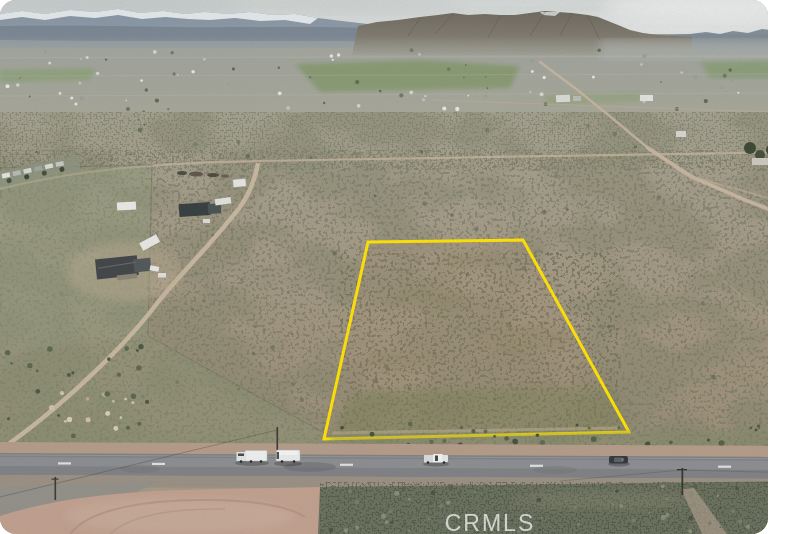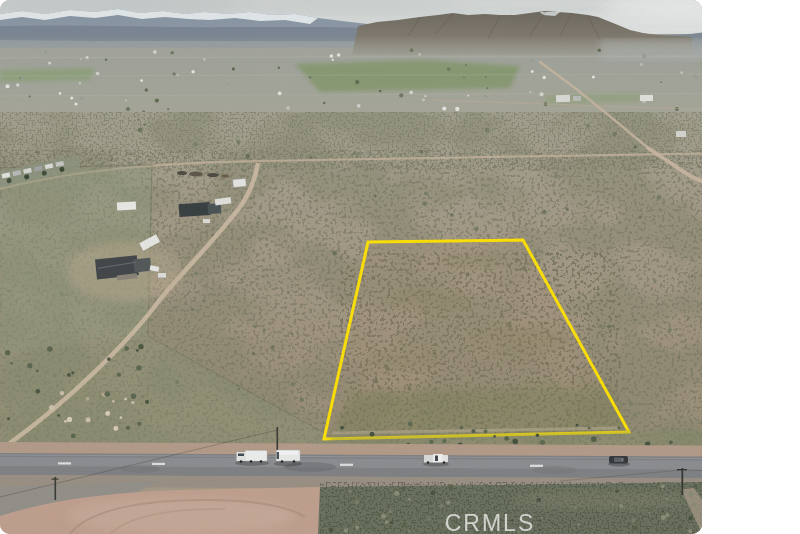--- a/index.html
+++ b/index.html
@@ -1,18 +1,18 @@
 <!DOCTYPE html>
 <html><head>
 <meta charset="utf-8">
 <style>
   html,body{margin:0;padding:0;background:#ffffff;}
   .photo-frame{
-    width:702px;height:534px;position:relative;overflow:hidden;
-    border-radius:10px;background:#a49a86;
+    width:768px;height:534px;position:relative;overflow:hidden;
+    border-radius:16px;background:#a49a86;
     font-family:"Liberation Sans", sans-serif;
   }
   svg{display:block;}
   text.wm{
     font-family:"Liberation Sans", sans-serif;
     font-size:23px;letter-spacing:2px;font-weight:400;
   }
 </style>
 </head>
 <body>

